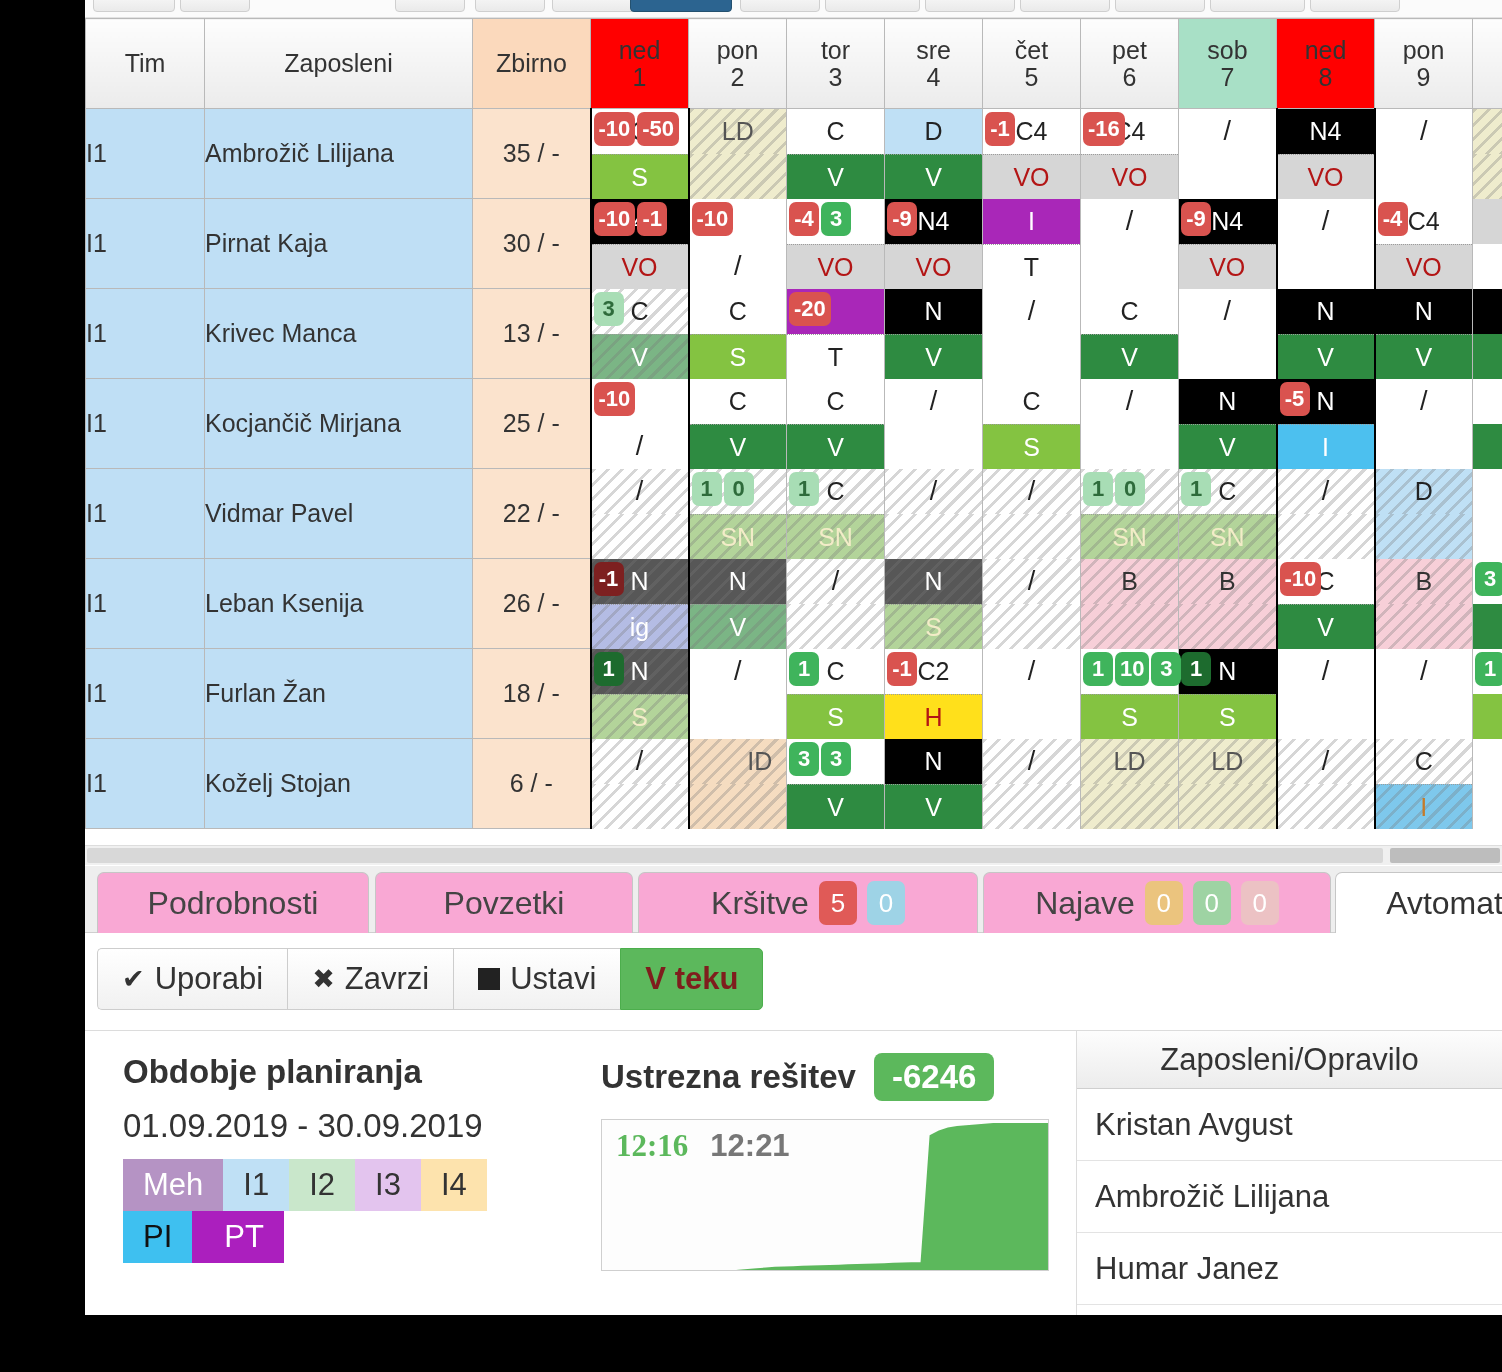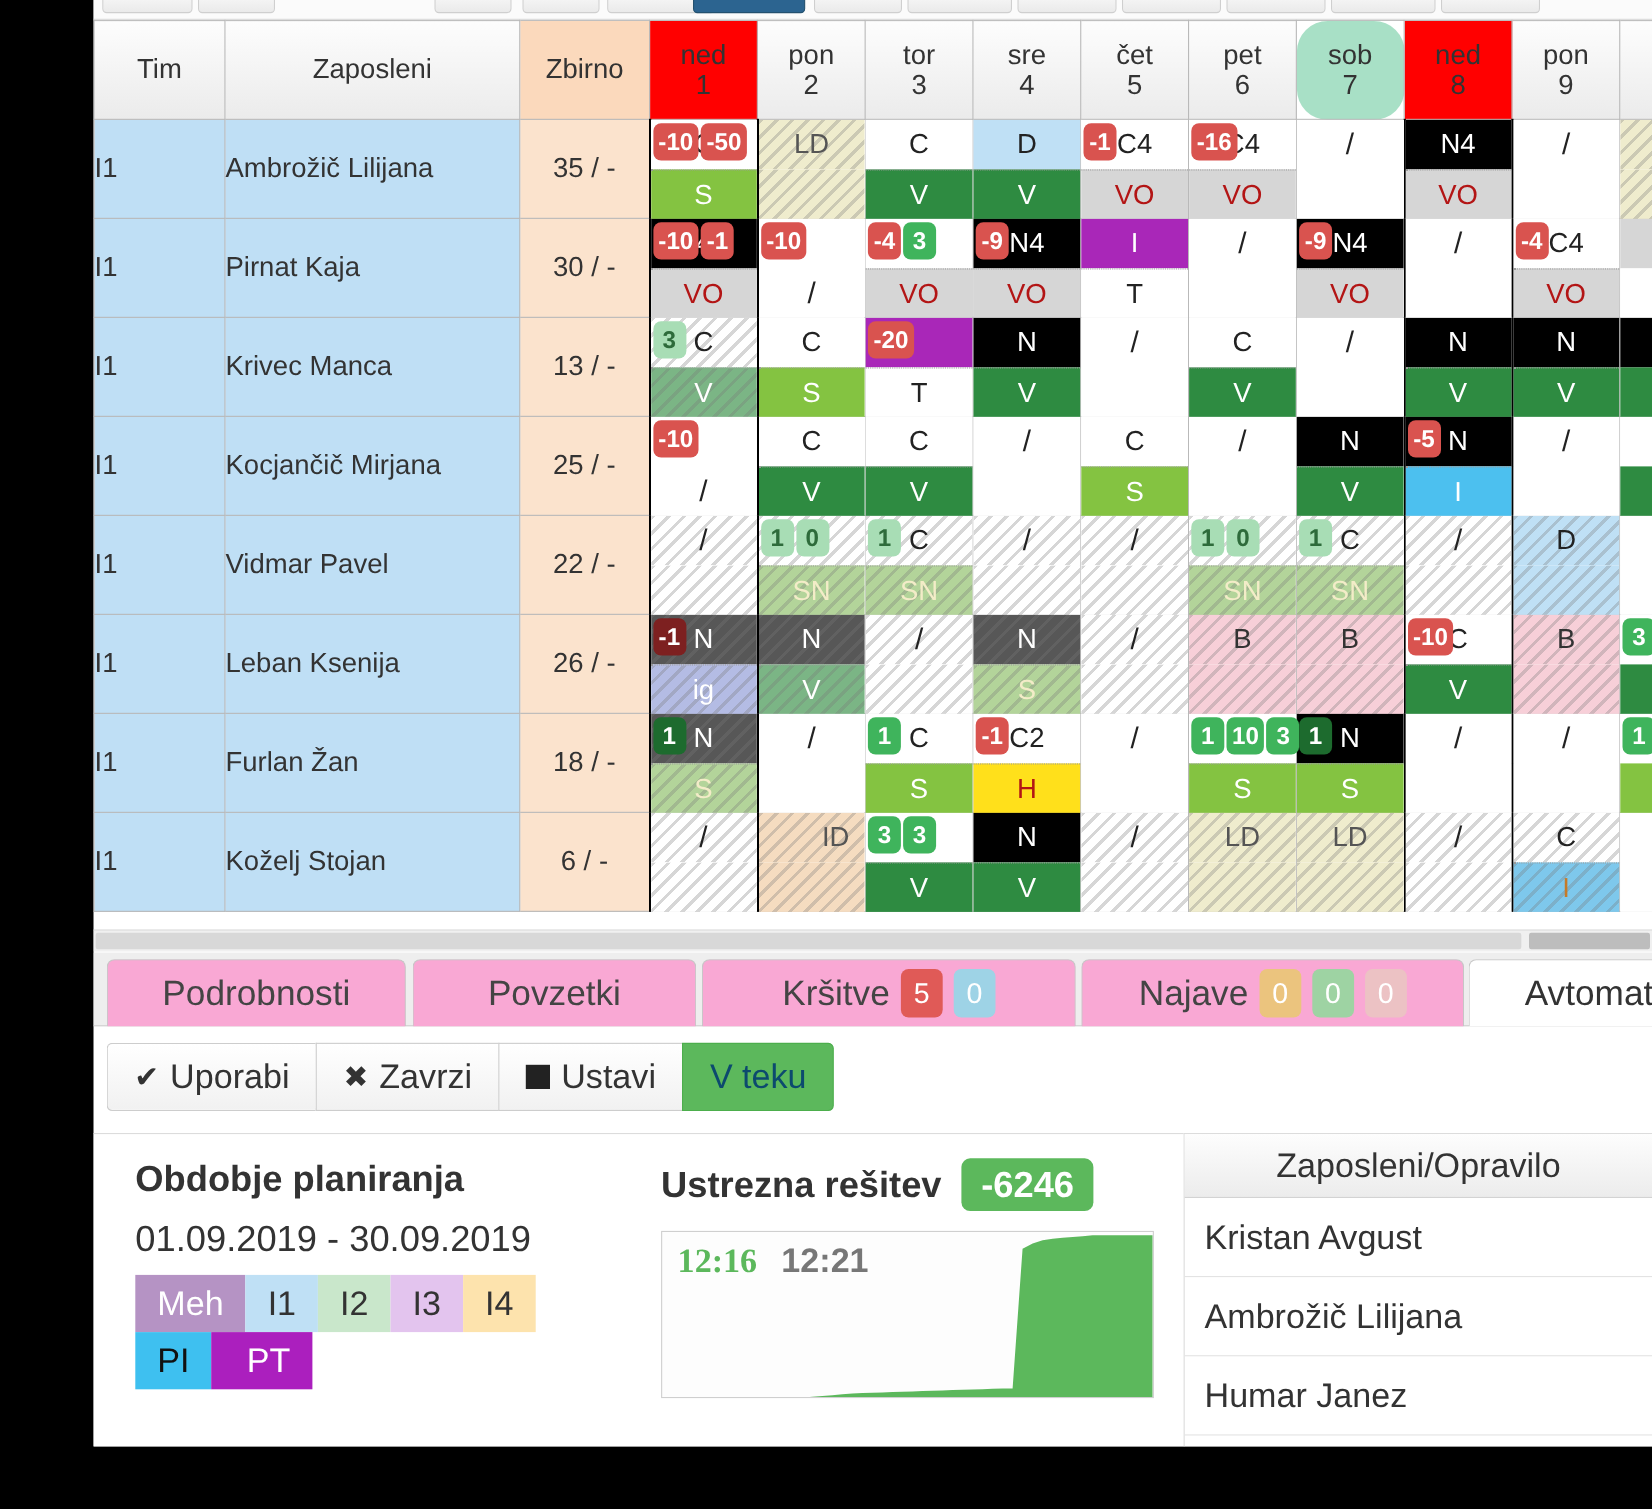--- a/index.html
+++ b/index.html
@@ -40,21 +40,21 @@
   .col-day   { width:98px; }
   .col-part  { width:40px; }
 
   thead th {
     height:90px; text-align:center;
     background:linear-gradient(#fdfdfd,#ebebeb);
     font-size:26px;
   }
   th.h-sum { background:#fbd9bc; }
   th.h-sun { background:#ff0000; color:#fff; border-left:2px solid #000; border-right:2px solid #000; }
-  th.h-sat { background:#a8e0c6;border-radius:28px; }
+  th.h-sat { background:#a8e0c6; }
   th.h-day .dw { display:block; line-height:1.05; }
   th.h-day .dn { display:block; line-height:1.05; }
 
   tbody tr { height:90px; }
   td.c-tim, td.c-emp { background:#bfdff5; }
   td.c-tim { text-align:left; padding-left:14px; }
   td.c-emp { text-align:left; padding-left:16px; }
   td.c-sum { background:#fbe3cd; text-align:center; }
 
   
@@ -154,23 +154,23 @@
   
   .actions { position:absolute; left:12px; top:948px; display:flex; }
   .act {
     height:62px; padding:0 24px; display:flex; align-items:center; gap:10px;
     background:linear-gradient(#ffffff,#f1f1f1);
     border:1px solid #cdcdcd; border-right:none;
     font-size:31px; color:#333;
   }
   .act:first-child { border-radius:5px 0 0 5px; }
   .act.primary {
-    background:#5cb85c; color:#0c4a6e; border-color:#4cae4c;
+    background:#5cb85c; color:#7f1d1d; border-color:#4cae4c;
     border-right:1px solid #4cae4c; border-radius:0 5px 5px 0;
-    font-weight:normal;
+    font-weight:bold;
   }
   .ico { font-size:27px; line-height:1; }
   .ico.stop { width:22px; height:22px; background:#222; display:inline-block; }
 
   
   .panel-wrap { position:absolute; left:0; top:1030px; width:1417px; height:285px; }
   .panel-left {
     position:absolute; left:0; top:0; width:991px; height:285px;
     background:#fff; border-top:1px solid #dcdcdc;
   }

